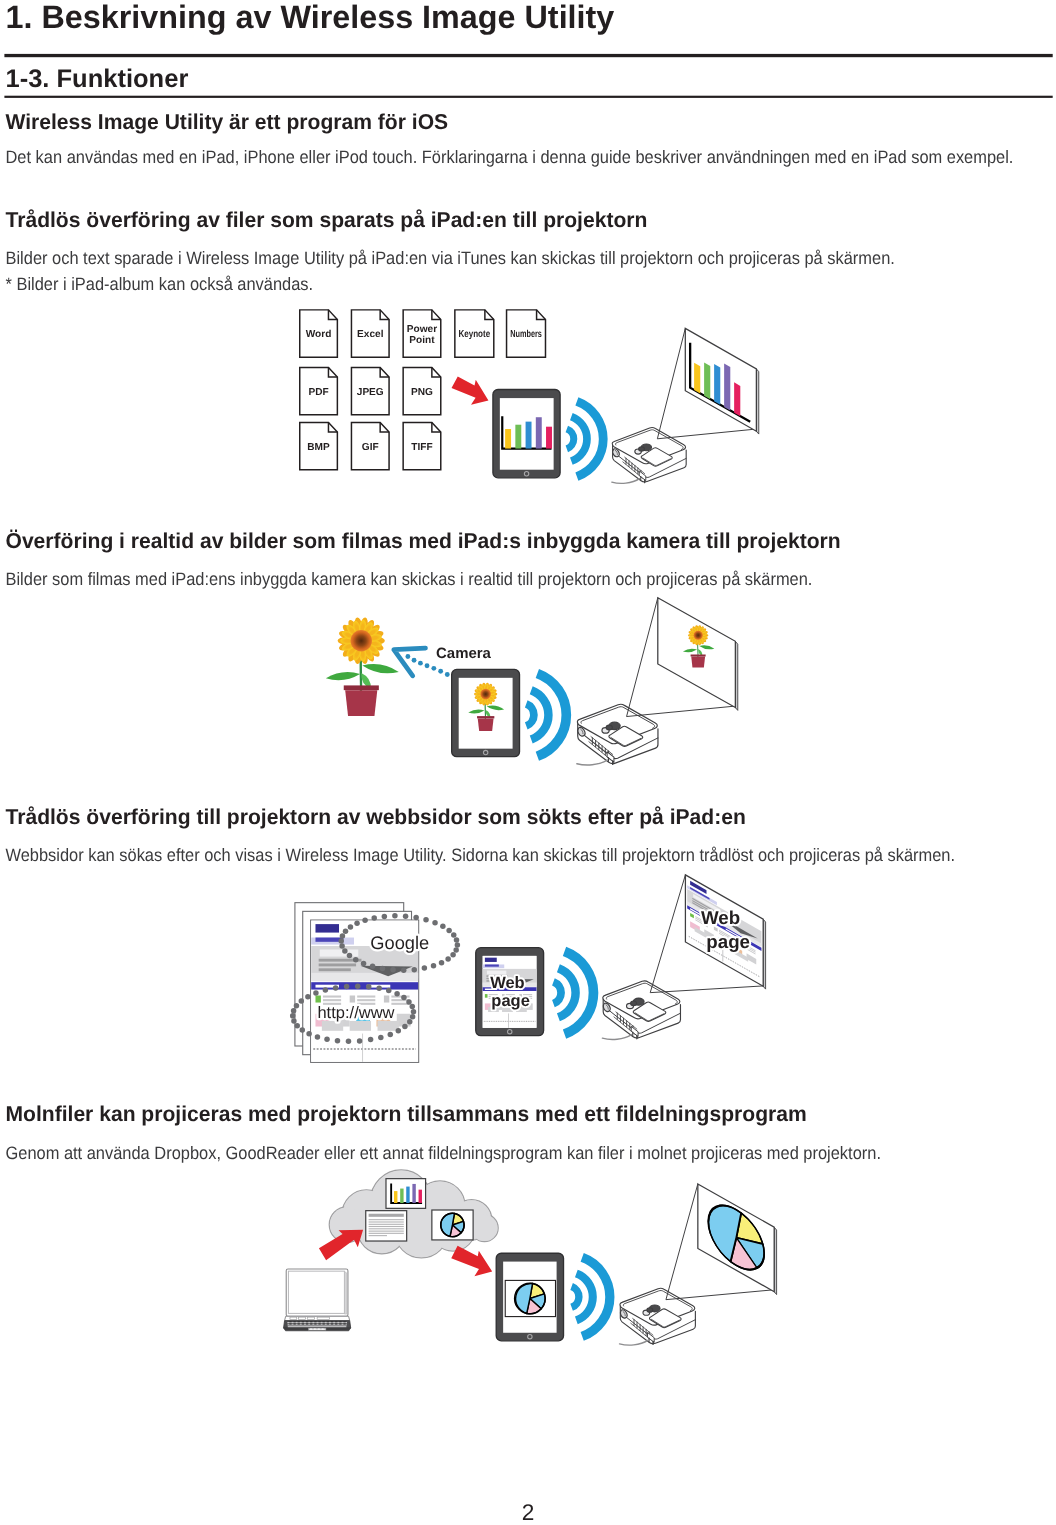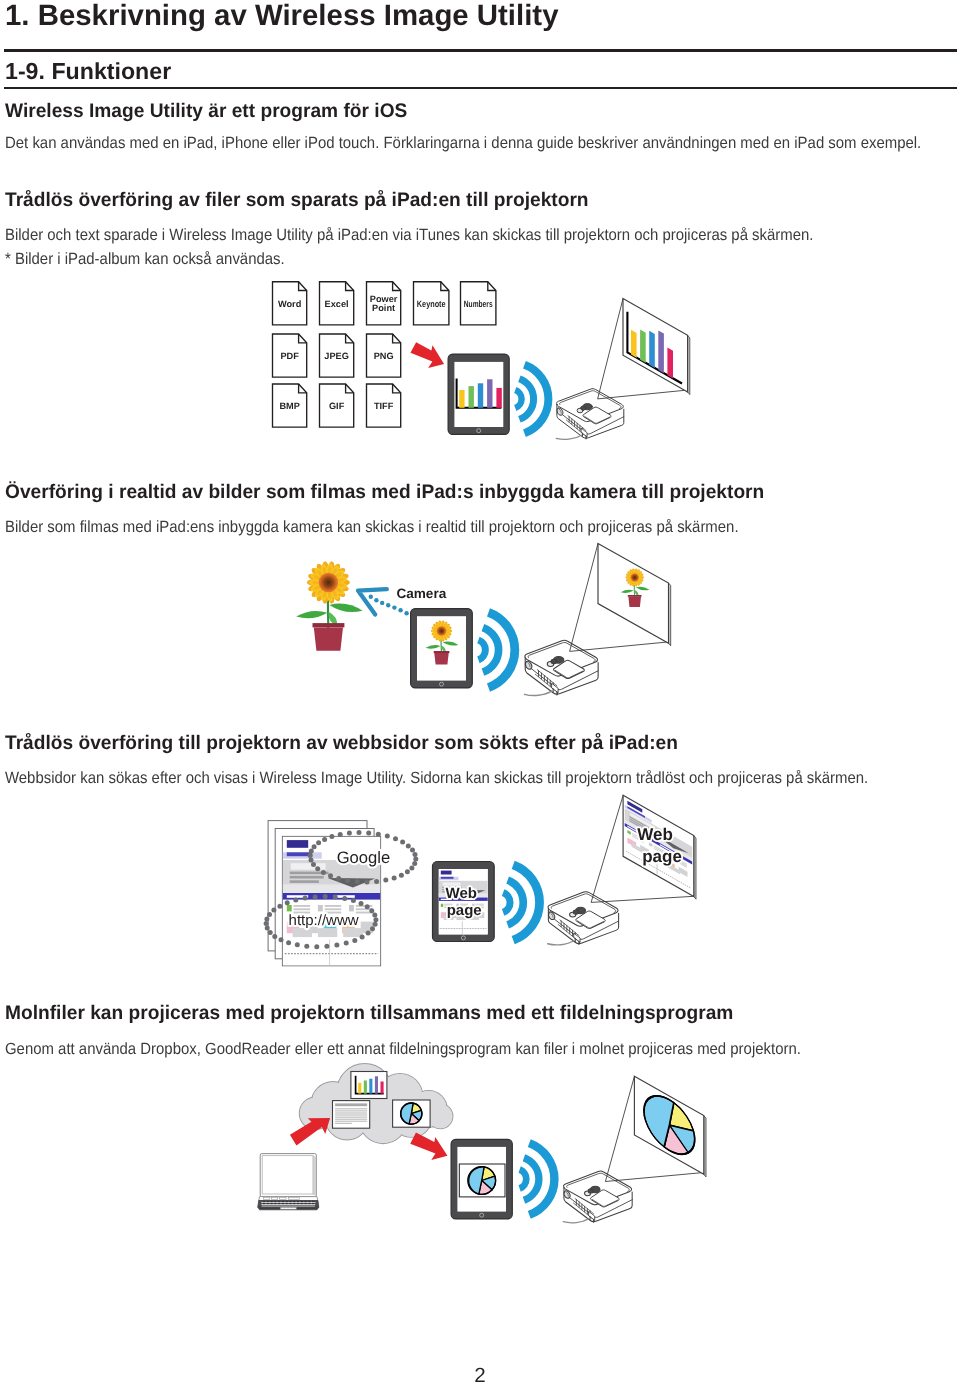--- a/index.html
+++ b/index.html
@@ -17,21 +17,21 @@
   svg.fig{position:absolute;left:0;top:0;overflow:visible;}
   svg text{font-family:"Liberation Sans",sans-serif;}
 </style>
 </head>
 <body>
 
 <div class="page">
 
   <div class="tx h1" style="top:-1.4px">1. Beskrivning av Wireless Image Utility</div>
   <div class="rule" style="top:49.4px"></div>
-  <div class="tx h2" style="top:57.5px">1-9. Funktioner</div>
+  <div class="tx h2" style="top:57.5px">1-3. Funktioner</div>
   <div class="rule" style="top:86.5px"></div>
   <div class="tx h3" style="top:100px">Wireless Image Utility är ett program för iOS</div>
   <div class="tx p" style="top:134px">Det kan användas med en iPad, iPhone eller iPod touch. Förklaringarna i denna guide beskriver användningen med en iPad som exempel.</div>
 
   <div class="tx h3" style="top:188.5px">Trådlös överföring av filer som sparats på iPad:en till projektorn</div>
   <div class="tx p" style="top:225.8px">Bilder och text sparade i Wireless Image Utility på iPad:en via iTunes kan skickas till projektorn och projiceras på skärmen.</div>
   <div class="tx p" style="top:249.5px">* Bilder i iPad-album kan också användas.</div>
 
   <div class="tx h3" style="top:481px">Överföring i realtid av bilder som filmas med iPad:s inbyggda kamera till projektorn</div>
   <div class="tx p" style="top:517.5px">Bilder som filmas med iPad:ens inbyggda kamera kan skickas i realtid till projektorn och projiceras på skärmen.</div>

